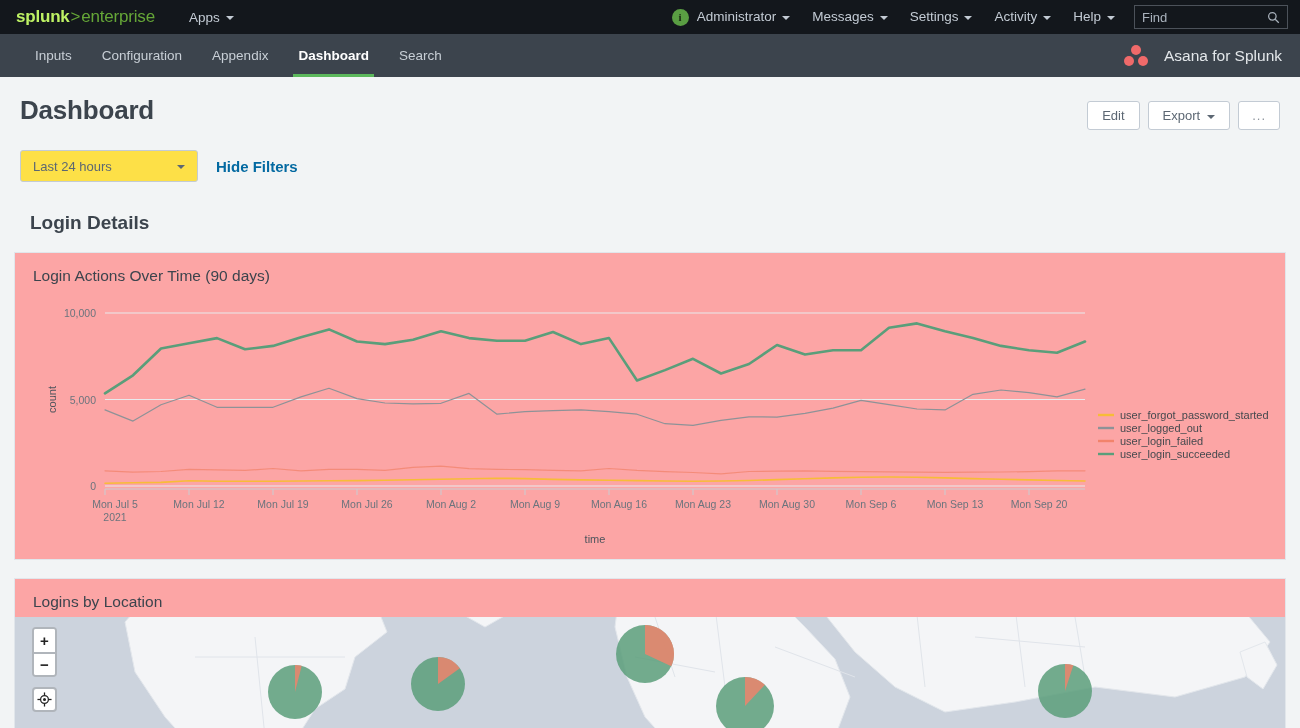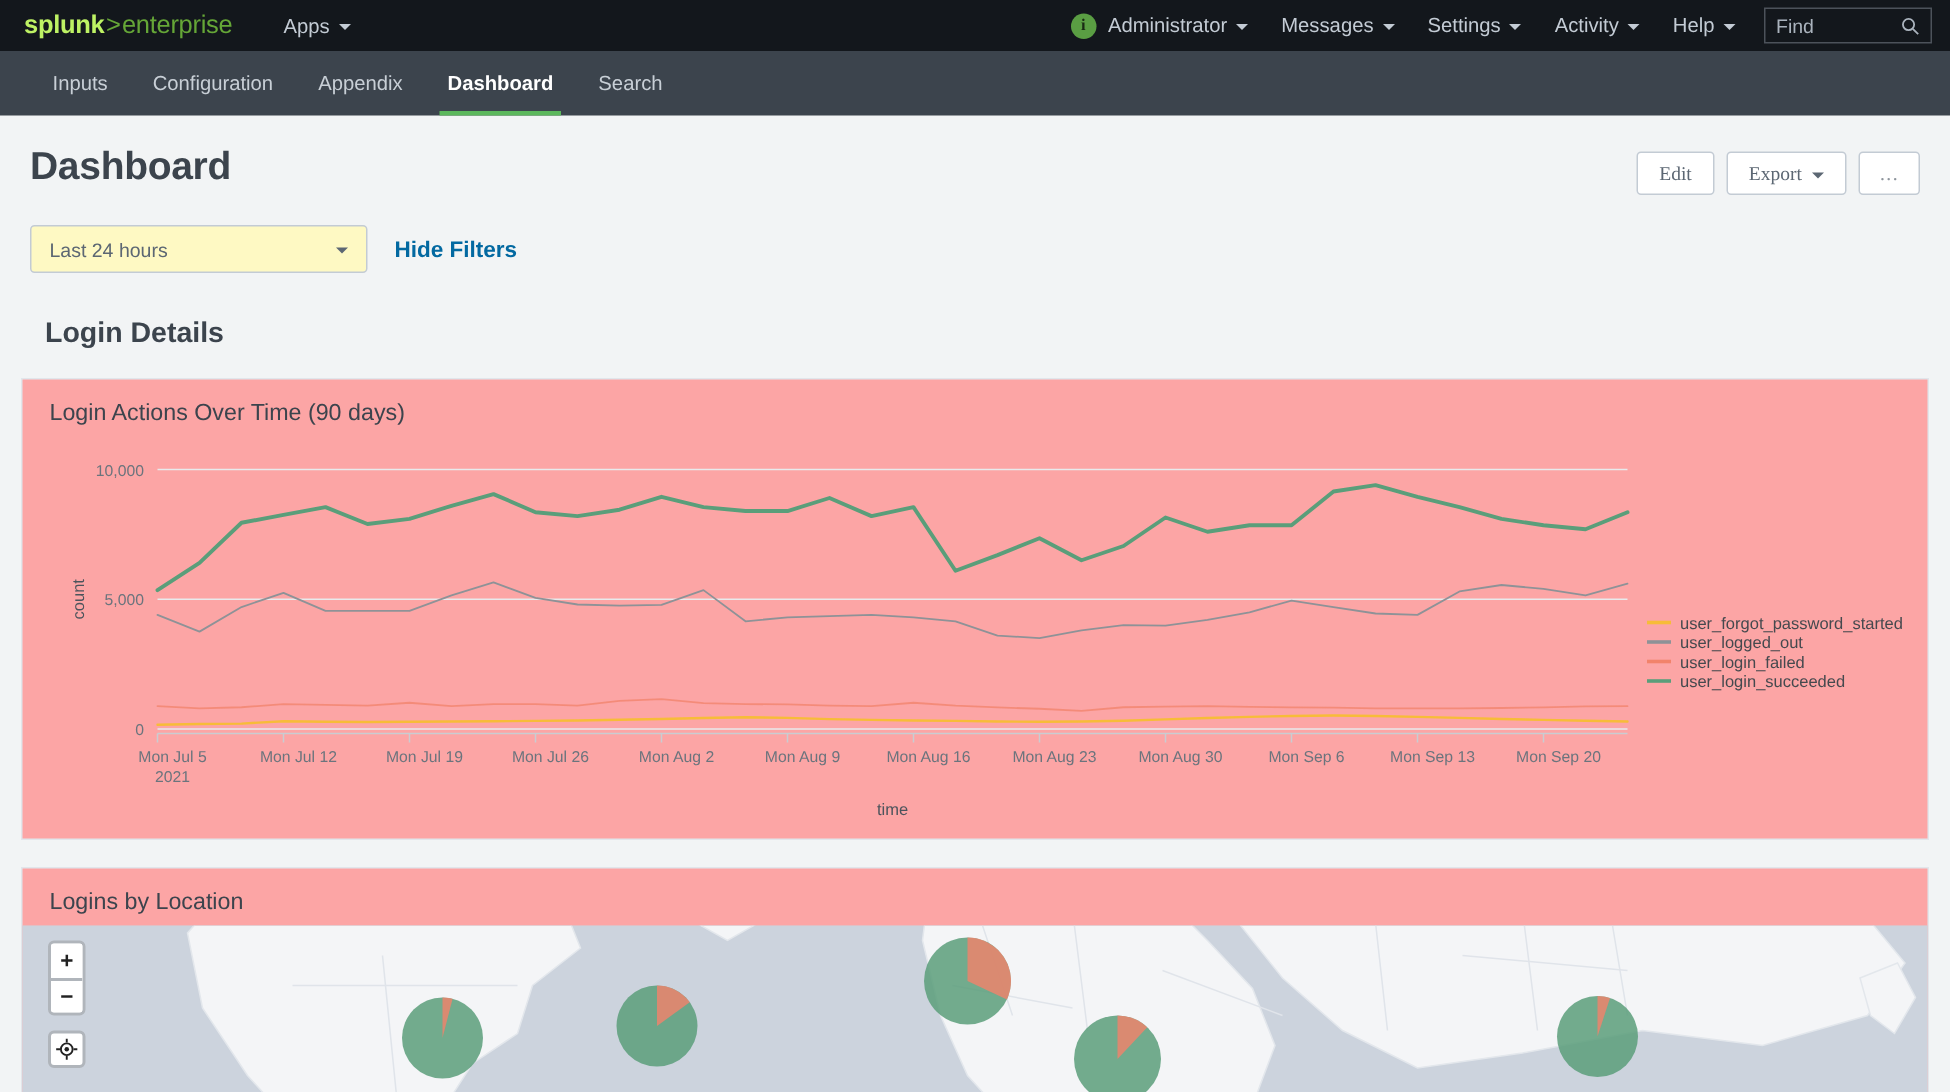--- a/index.html
+++ b/index.html
@@ -28,21 +28,21 @@
           border-top:4px solid currentColor; display:inline-block; position:relative; top:1px;}
   .topbar-right{ margin-left:auto; display:flex; align-items:center; gap:0px; }
   .tb-item{ color:#c3cbd4; font-size:13.5px; display:flex; align-items:center; gap:6px;
             padding:0 11px; height:34px; line-height:34px; white-space:nowrap;}
   .info-dot{
     width:17px;height:17px;border-radius:50%;background:#5a9e43;display:inline-flex;
     align-items:center;justify-content:center;color:#1a2a14;font-size:11px;font-weight:bold;
     font-family:"Liberation Serif", serif; margin-right:2px;
   }
   .find-box{
-    margin-left:8px; width:112px; height:24px; background:#13171c;
+    margin-left:8px; width:154px; height:24px; background:#13171c;
     border:1px solid #4c525a; display:flex; align-items:center; padding:0 7px;
     color:#aab3bd; font-size:13px; justify-content:space-between;
   }
   .find-box .mag{ font-size:13px; color:#aab3bd; }
 
   
   .appnav{
     height:43px; background:#3c444d; display:flex; align-items:stretch; padding-left:20px;
     position:relative;
   }
@@ -66,28 +66,28 @@
 
   
   .page-head{
     padding:18px 20px 0 20px; display:flex; align-items:flex-start;
   }
   .page-title{ font-size:26px; font-weight:bold; color:#3c444d; letter-spacing:-.2px; }
   .page-actions{ margin-left:auto; display:flex; gap:8px; padding-top:6px; }
   .btn{
     background:#fff; border:1px solid #c3cbd4; border-radius:3px; height:29px;
     padding:0 14px; font-size:13px; color:#5c6773; display:flex; align-items:center; gap:7px;
-    font-family:Liberation Serif, serif; cursor:pointer;text-align:right;
+    font-family:Liberation Sans, sans-serif; cursor:pointer;text-align:right;
   }
   .btn.dots{ padding:0 13px; letter-spacing:1px; color:#8d949c;}
 
   
   .filter-bar{ padding:20px 20px 0 20px; display:flex; align-items:center; gap:18px; }
   .time-picker{
-    width:225px; height:32px; background:#fef9c3; border:1px solid #c3cbd4; border-radius:3px;
+    width:178px; height:32px; background:#fde047; border:1px solid #c3cbd4; border-radius:3px;
     display:flex; align-items:center; padding:0 12px; font-size:13px; color:#5c6773;
   }
   .time-picker .tp-caret{ margin-left:auto; color:#5c6773;}
   .hide-filters{ color:#0369a1; font-size:15px; font-weight:bold; cursor:pointer; }
 
   
   .section-title{
     padding:30px 0 0 30px; font-size:19px; font-weight:bold; color:#3c444d;
   }
 
@@ -180,20 +180,28 @@
   <div class="nav-item">
       <span>Appendix</span>
     </div>
   <div class="nav-item active">
       <span>Dashboard</span>
     </div>
   <div class="nav-item">
       <span>Search</span>
     </div>
 
+  <div class="app-brand">
+    <div class="asana-logo">
+      <i class="top"></i>
+        <i class="bl"></i>
+        <i class="br"></i>
+    </div>
+    <div class="app-brand-text">Asana for Splunk</div>
+  </div>
 </div>
 
 <div class="page-head">
   <div class="page-title">Dashboard</div>
   <div class="page-actions">
     <div class="btn">
         <span>Edit</span>
       </div>
     <div class="btn">
       <span>Export</span>

